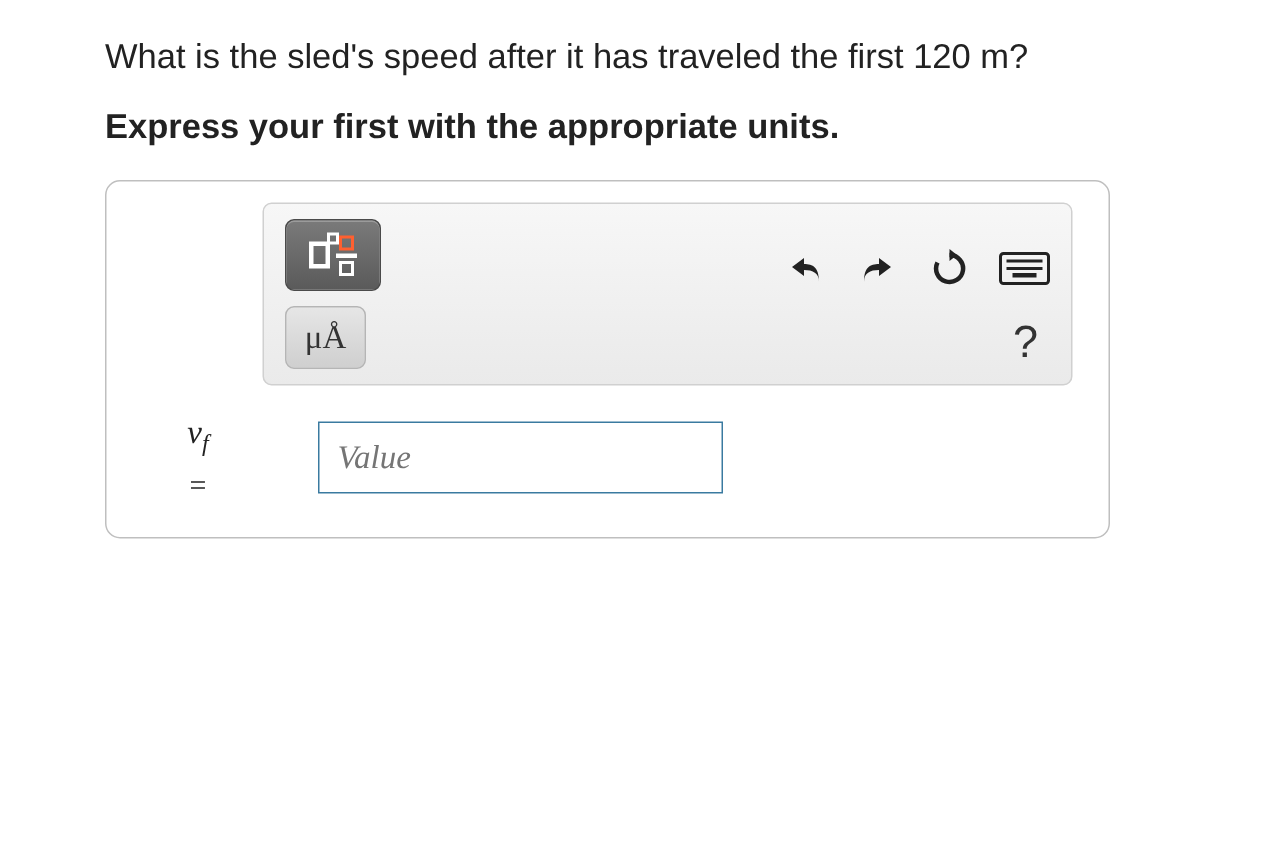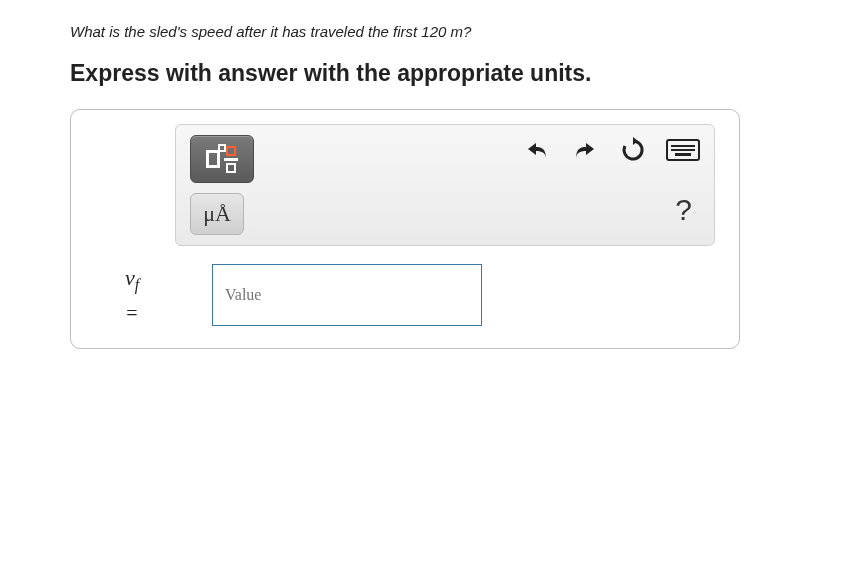--- a/index.html
+++ b/index.html
@@ -4,25 +4,24 @@
 <style>
   * { box-sizing: border-box; margin: 0; padding: 0; }
   body {
     font-family: Helvetica, Arial, sans-serif;
     background: #fff;
     padding: 22px 70px;
     width: 844px;
     color: #222;
   }
   .question {
-    font-size: 15px;
+    font-size: 23px;
     line-height: 1.35;
     margin-bottom: 18px;
     font-weight: 400;
-    font-style: italic;
   }
   .instruction {
     font-size: 23px;
     font-weight: 700;
     margin-bottom: 22px;
   }
   .answer-box {
     border: 1.5px solid #bfbfbf;
     border-radius: 10px;
     padding: 14px 18px 22px 18px;
@@ -34,21 +33,21 @@
     border: 1px solid #d0d0d0;
     border-radius: 6px;
     padding: 10px 14px 10px 14px;
     display: flex;
     flex-direction: column;
     gap: 10px;
     width: 540px;
   }
   .toolbar-row {
     display: flex;
-    align-items: flex-start;
+    align-items: flex-end;
     justify-content: space-between;
     gap: 20px;
   }
   .row-left { display: flex; gap: 10px; align-items: center; }
   .row-right { display: flex; gap: 18px; align-items: center; }
   .btn {
     display: inline-flex;
     align-items: center;
     justify-content: center;
     border-radius: 6px;
@@ -107,45 +106,46 @@
     font-size: 22px;
     color: #222;
     text-align: center;
     line-height: 1.2;
   }
   .var-label .sub { font-size: 16px; font-style: italic; vertical-align: sub; }
   .var-label .eq { display:block; font-size: 20px; margin-top: 6px; }
   .fields { display:flex; flex-direction: column; gap:4px; }
   .field {
     width: 270px;
-    height: 62px;
+    height: 48px;
     border: 1.5px solid #3a7aa0;
     background: #fff;
     font-family: Georgia, 'Times New Roman', serif;
-    font-size: 16px;
+    font-style: italic;
+    font-size: 22px;
     color: #9e9e9e;
     padding: 4px 12px;
     outline: none;
   }
   
   .tmpl {
     display:flex; align-items:center; gap:4px;
   }
   .tmpl .box1 { width:14px; height:18px; border:3px solid #fff; position:relative; }
   .tmpl .sm { position:absolute; top:-9px; right:-9px; width:8px; height:8px; border:2px solid #fff; }
   .tmpl .frac { display:flex; flex-direction:column; align-items:center; gap:2px; }
   .tmpl .frac .n { width:10px; height:10px; border:2px solid #ff6030; }
   .tmpl .frac .bar { width:14px; height:3px; background:#fff; }
   .tmpl .frac .d { width:10px; height:10px; border:2px solid #fff; }
 </style>
 </head>
 <body>
 
 <div class="question">What is the sled's speed after it has traveled the first 120 m?</div>
-<div class="instruction">Express with answer with the appropriate units.</div>
+<div class="instruction">Express your first with the appropriate units.</div>
 
 <div class="answer-box">
 
   <div class="toolbar">
     <div class="toolbar-row">
       <div class="row-left">
         <div class="btn btn-dark">
           <span class="tmpl">
             <span class="box1">
                 <span class="sm"></span>

